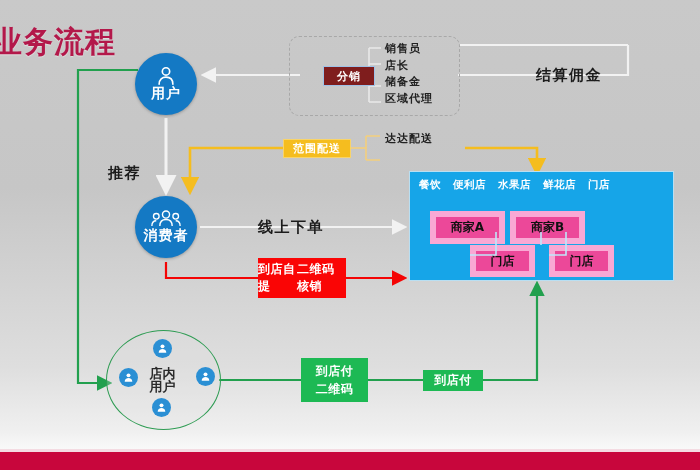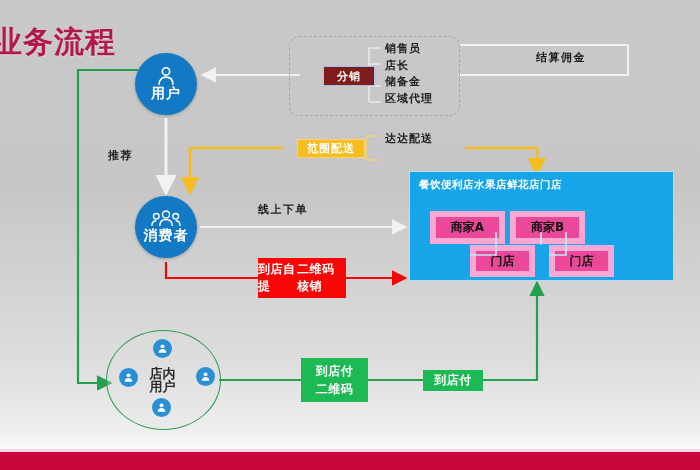--- a/index.html
+++ b/index.html
@@ -66,33 +66,32 @@
   }
   .dist-items{position:absolute;left:385px;top:41px;width:72px;}
   .dist-items div{font-size:11px;line-height:16.5px;color:#222;font-weight:bold;letter-spacing:1px;}
 
   
   #delivery-box{
     position:absolute;left:283px;top:139px;width:68px;height:19px;
     background:#f5bd1f;color:#fff;font-size:11px;font-weight:bold;
     display:flex;align-items:center;justify-content:center;letter-spacing:1px;
     box-shadow:0 0 0 1px #f8d46a inset;
-    margin-left:14px;
   }
   .delivery-items{position:absolute;left:385px;top:127px;width:80px;}
   .delivery-items div{font-size:11px;line-height:24px;color:#222;font-weight:bold;letter-spacing:1px;}
 
   
   #merchant-panel{
     position:absolute;left:409px;top:171px;width:263px;height:108px;
     background:#16a5e8;border:1px solid #b9dff2;
   }
   #merchant-categories{
     position:absolute;left:419px;top:178px;width:248px;
-    display:flex;align-items:center;
+    display:flex;gap:12px;align-items:center;
   }
   #merchant-categories span{font-size:10.5px;color:#fff;font-weight:bold;letter-spacing:.5px;}
   .mbox{
     position:absolute;background:#ec4899;border:6px solid #f9a8d4;
     display:flex;align-items:center;justify-content:center;
     font-size:12px;font-weight:bold;color:#111;
   }
   #merchant-a{left:430px;top:211px;width:63px;height:21px;}
   #merchant-b{left:510px;top:211px;width:63px;height:21px;}
   #merchant-c{left:592px;top:211px;width:63px;height:21px;}
@@ -115,21 +114,21 @@
     font-size:12px;font-weight:bold;line-height:18px;letter-spacing:.5px;
   }
   #pay-box{
     position:absolute;left:423px;top:370px;width:60px;height:21px;
     background:#1db954;color:#fff;
     display:flex;align-items:center;justify-content:center;
     font-size:12px;font-weight:bold;letter-spacing:.5px;
   }
 
   
-  .flowlabel{position:absolute;font-size:11px;color:#1c1c1c;font-weight:bold;letter-spacing:1.5px;}
+  .flowlabel{position:absolute;font-size:15px;color:#1c1c1c;font-weight:bold;letter-spacing:1.5px;margin-top:16px;}
   #label-recommend{left:108px;top:148px;}
   #label-online-order{left:258px;top:202px;}
   #label-commission{left:536px;top:50px;}
 </style>
 </head>
 <body>
 
 <div class="stage">
 
   <div id="page-title">业务流程</div>

